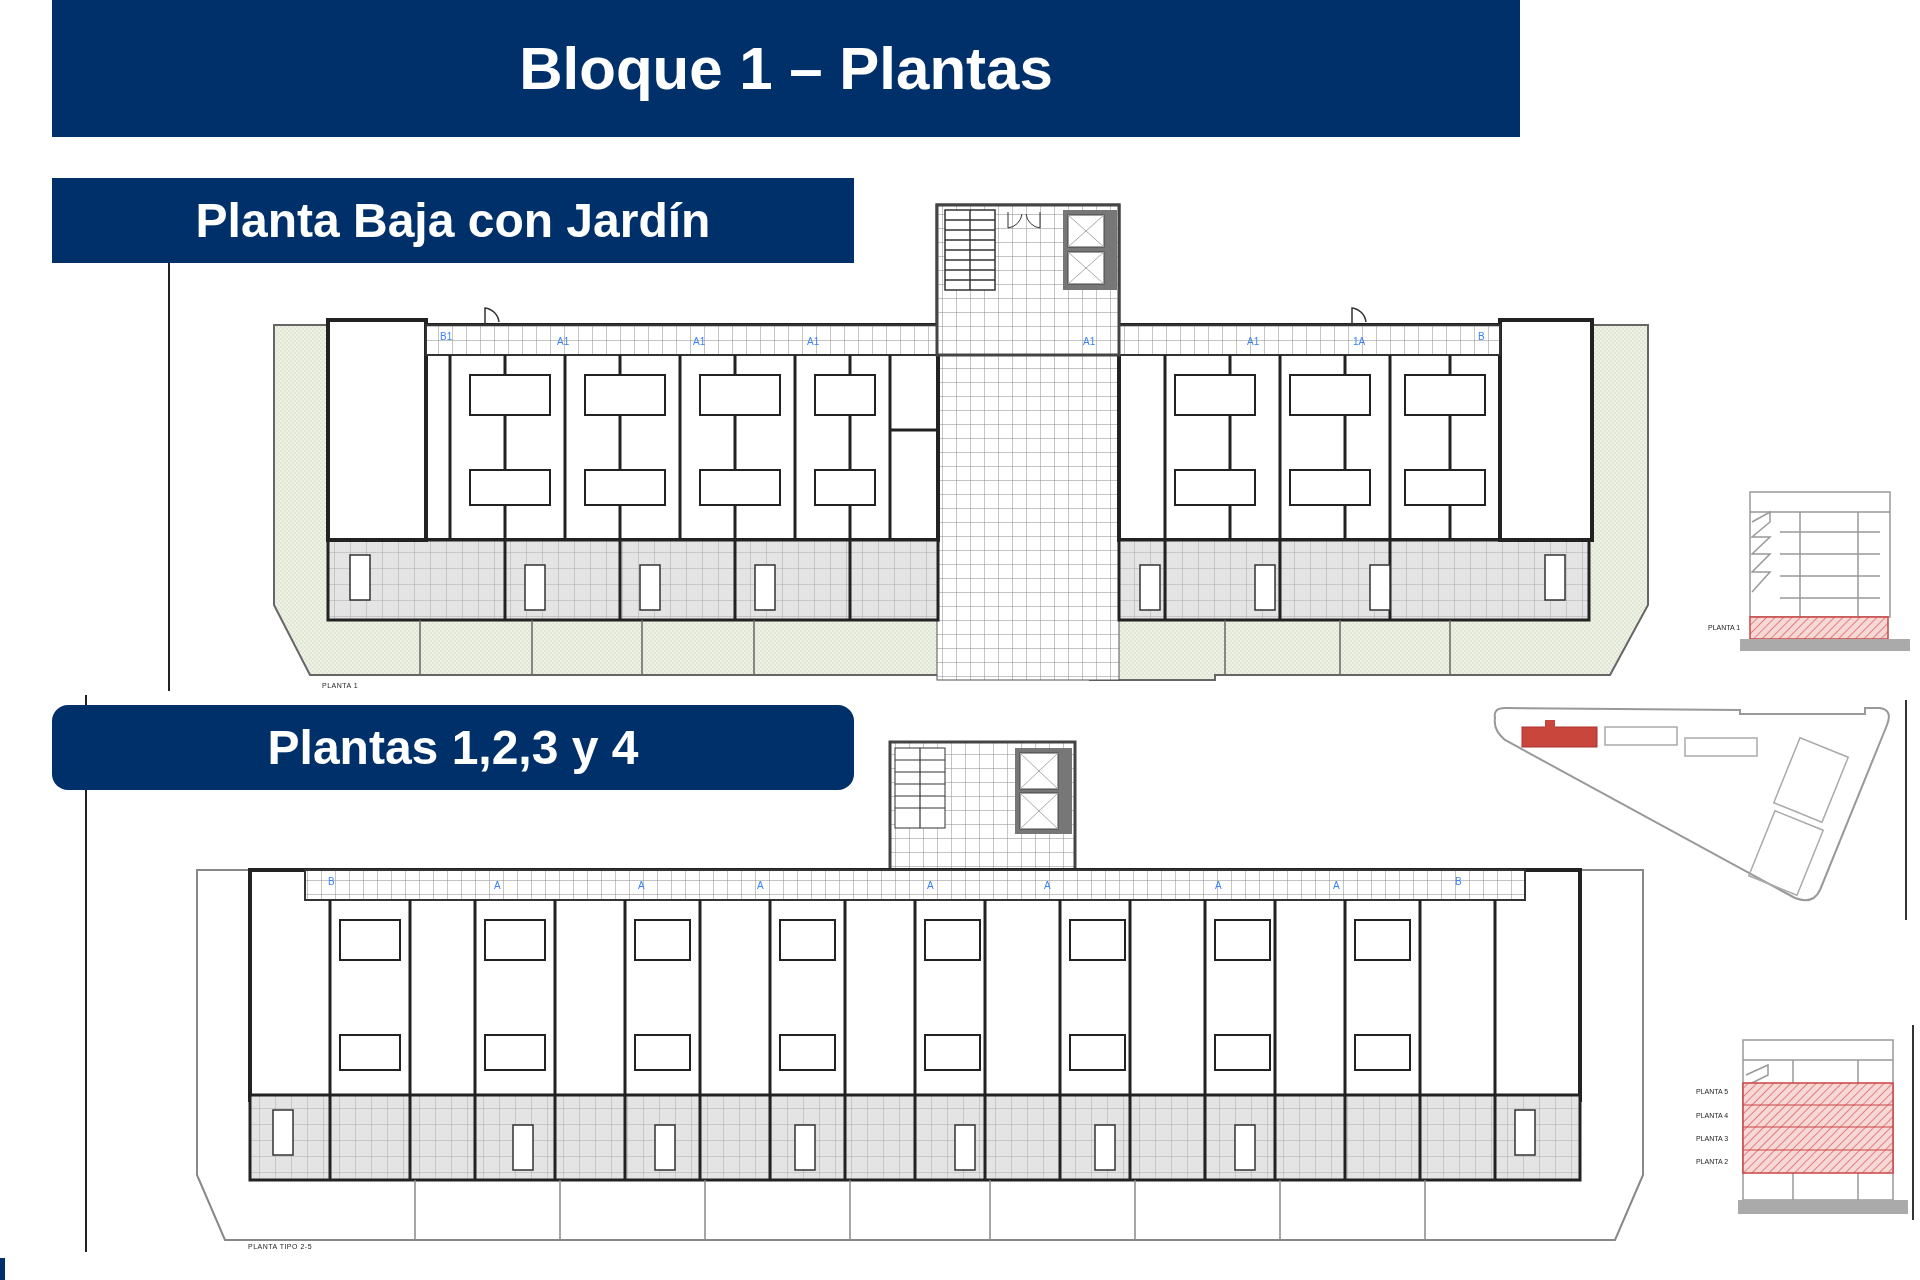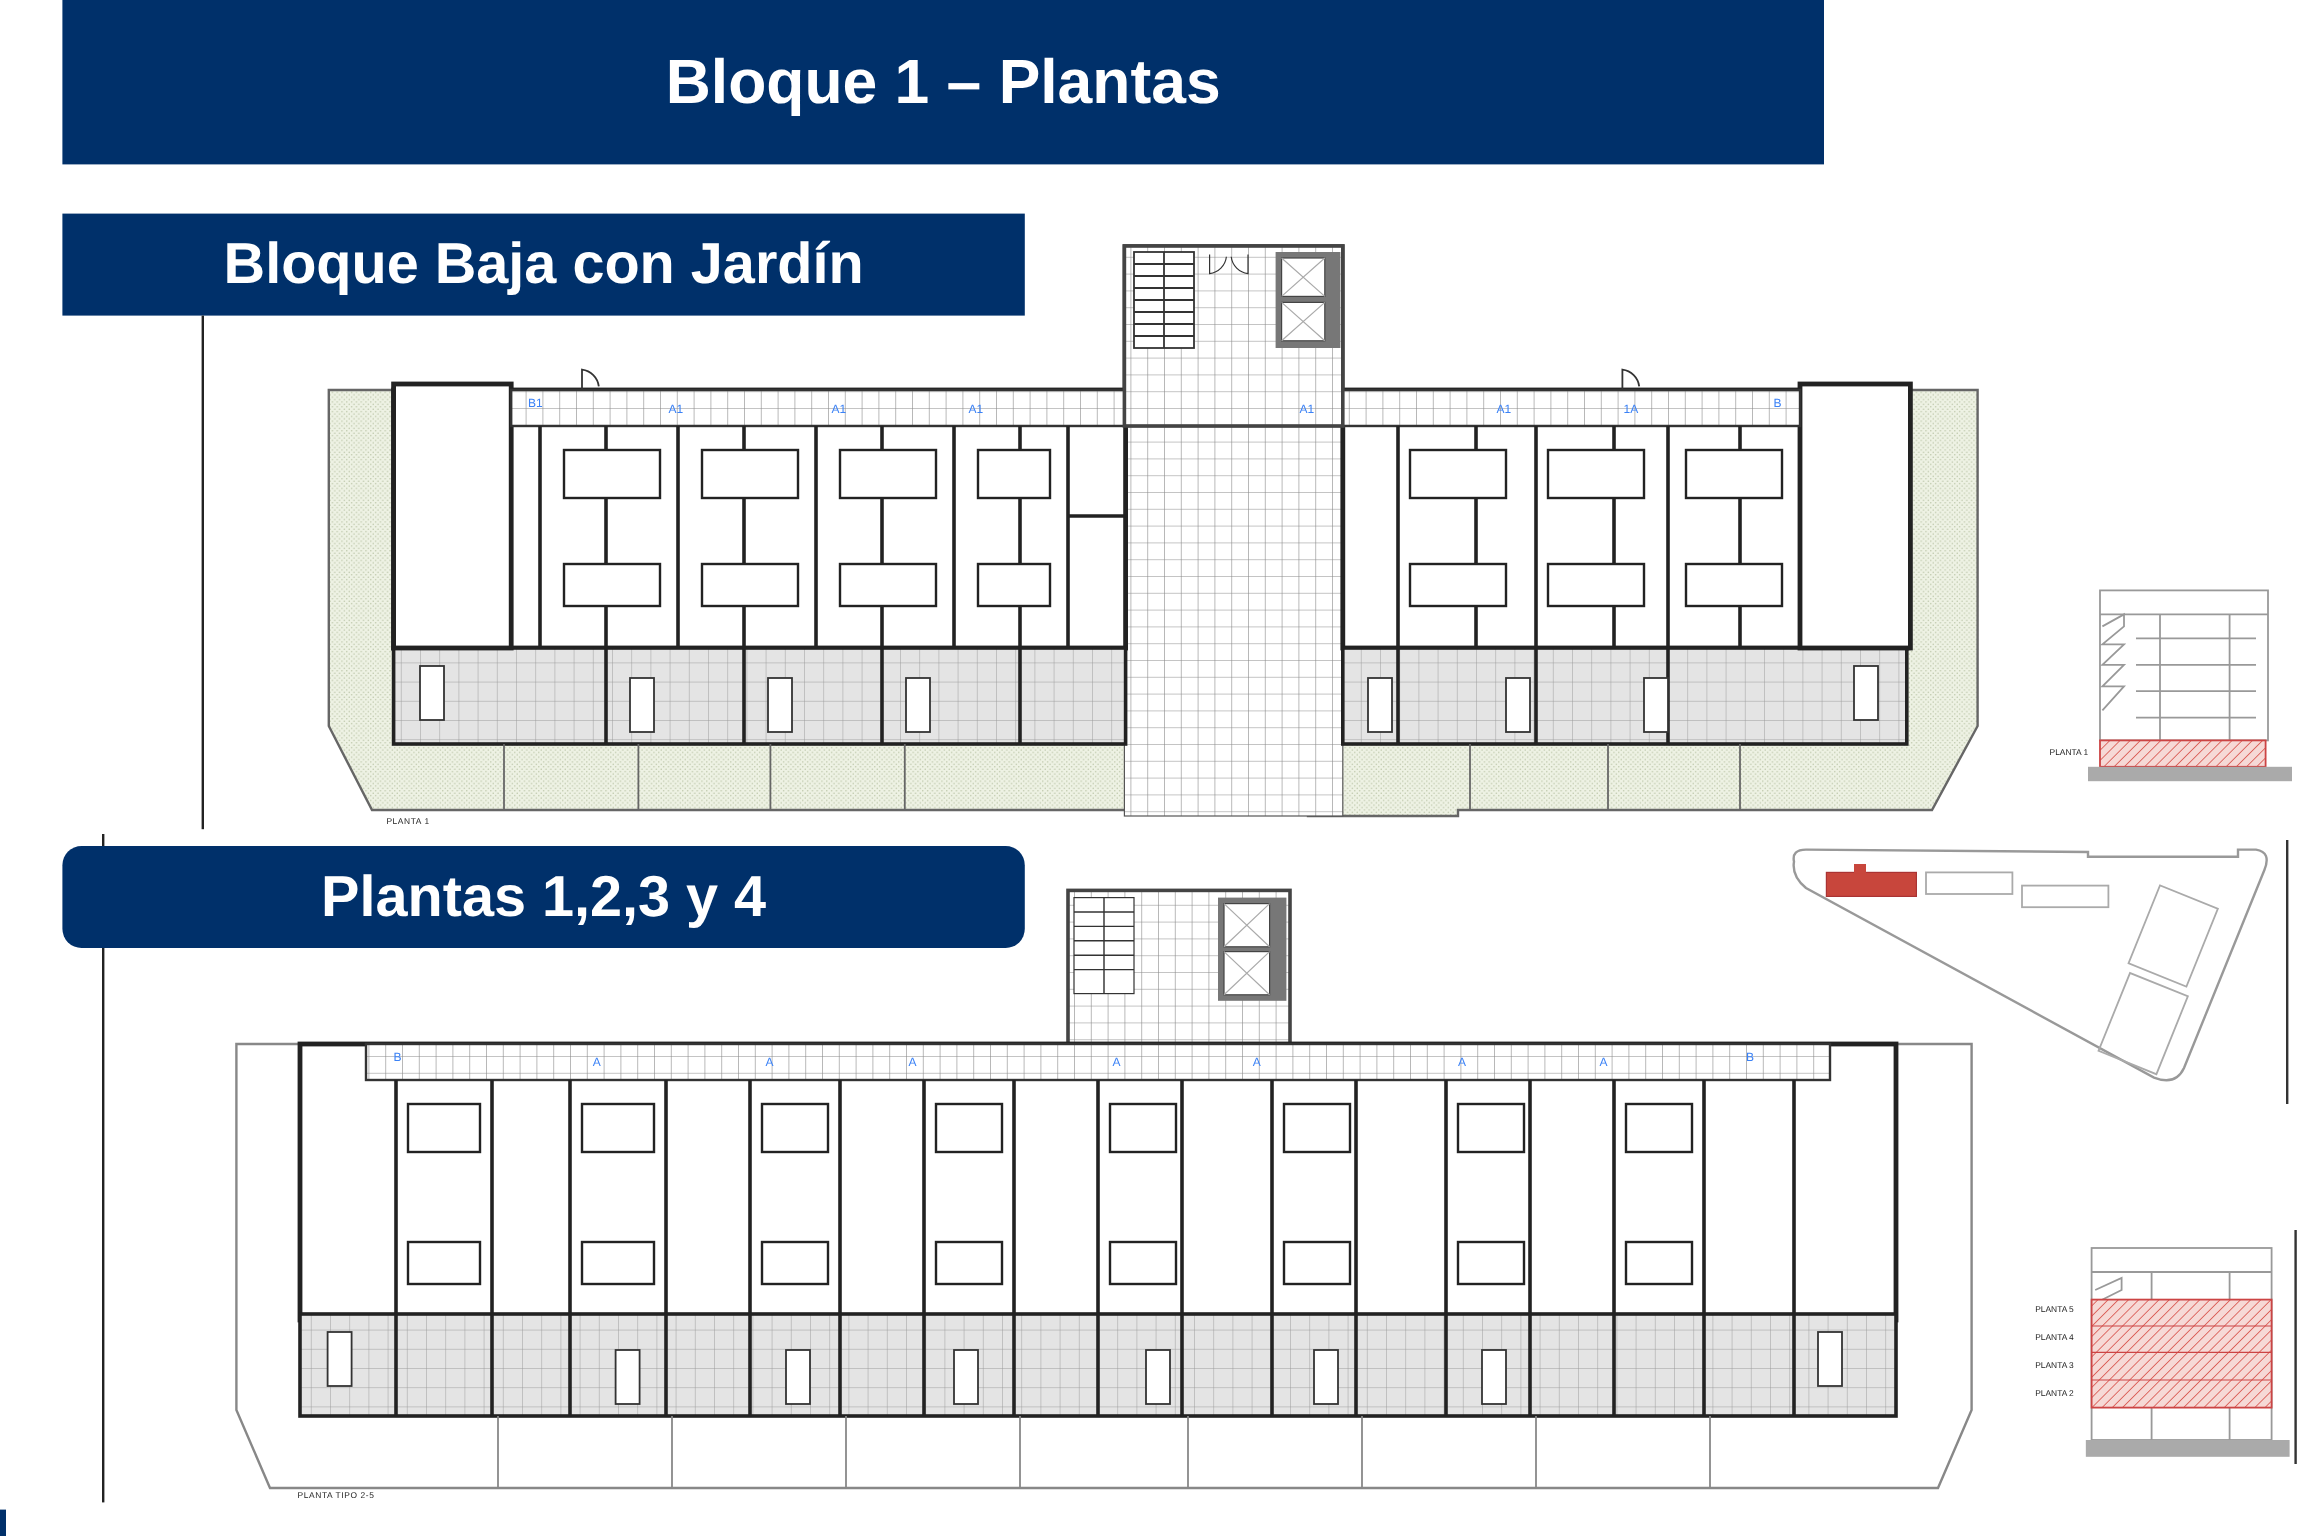--- a/index.html
+++ b/index.html
@@ -1,36 +1,36 @@
 <!DOCTYPE html>
 <html><head>
 <meta charset="utf-8">
 <style>
   html,body{margin:0;padding:0;background:#ffffff;}
   body{width:1920px;height:1280px;position:relative;overflow:hidden;font-family:"Liberation Sans",sans-serif;}
   .banner{position:absolute;background:#00306a;color:#ffffff;font-weight:bold;display:flex;align-items:center;justify-content:center;}
-  #main-banner{left:52px;top:0;width:1468px;height:137px;font-size:52px;}
+  #main-banner{left:52px;top:0;width:1468px;height:137px;font-size:60px;}
   #banner-ground{left:52px;top:178px;width:802px;height:85px;font-size:48px;}
   #banner-upper{left:52px;top:705px;width:802px;height:85px;font-size:48px;border-radius:16px;}
   .vline{position:absolute;width:2px;background:#222;}
   .plan{position:absolute;}
   .small-label{position:absolute;font-size:7px;color:#222;letter-spacing:0.5px;}
   .unit-label{position:absolute;font-size:10px;color:#3b82f6;}
   .sec-label{position:absolute;font-size:7px;color:#222;}
   .edge-mark{position:absolute;left:0;top:1258px;width:5px;height:22px;background:#00306a;}
 </style>
 </head>
 <body>
 
 <div id="main-banner" class="banner">
   <span>Bloque 1 – Plantas</span>
 </div>
 
 <div id="banner-ground" class="banner">
-  <span>Bloque Baja con Jardín</span>
+  <span>Planta Baja con Jardín</span>
 </div>
 <div class="vline" style="left:168px;top:263px;height:428px;"></div>
 
 <div id="banner-upper" class="banner">
   <span>Plantas 1,2,3 y 4</span>
 </div>
 <div class="vline" style="left:85px;top:695px;height:10px;"></div>
 <div class="vline" style="left:85px;top:790px;height:462px;"></div>
 
 <svg class="plan" style="left:270px;top:200px;" width="1390" height="495" viewBox="0 0 1390 495">

